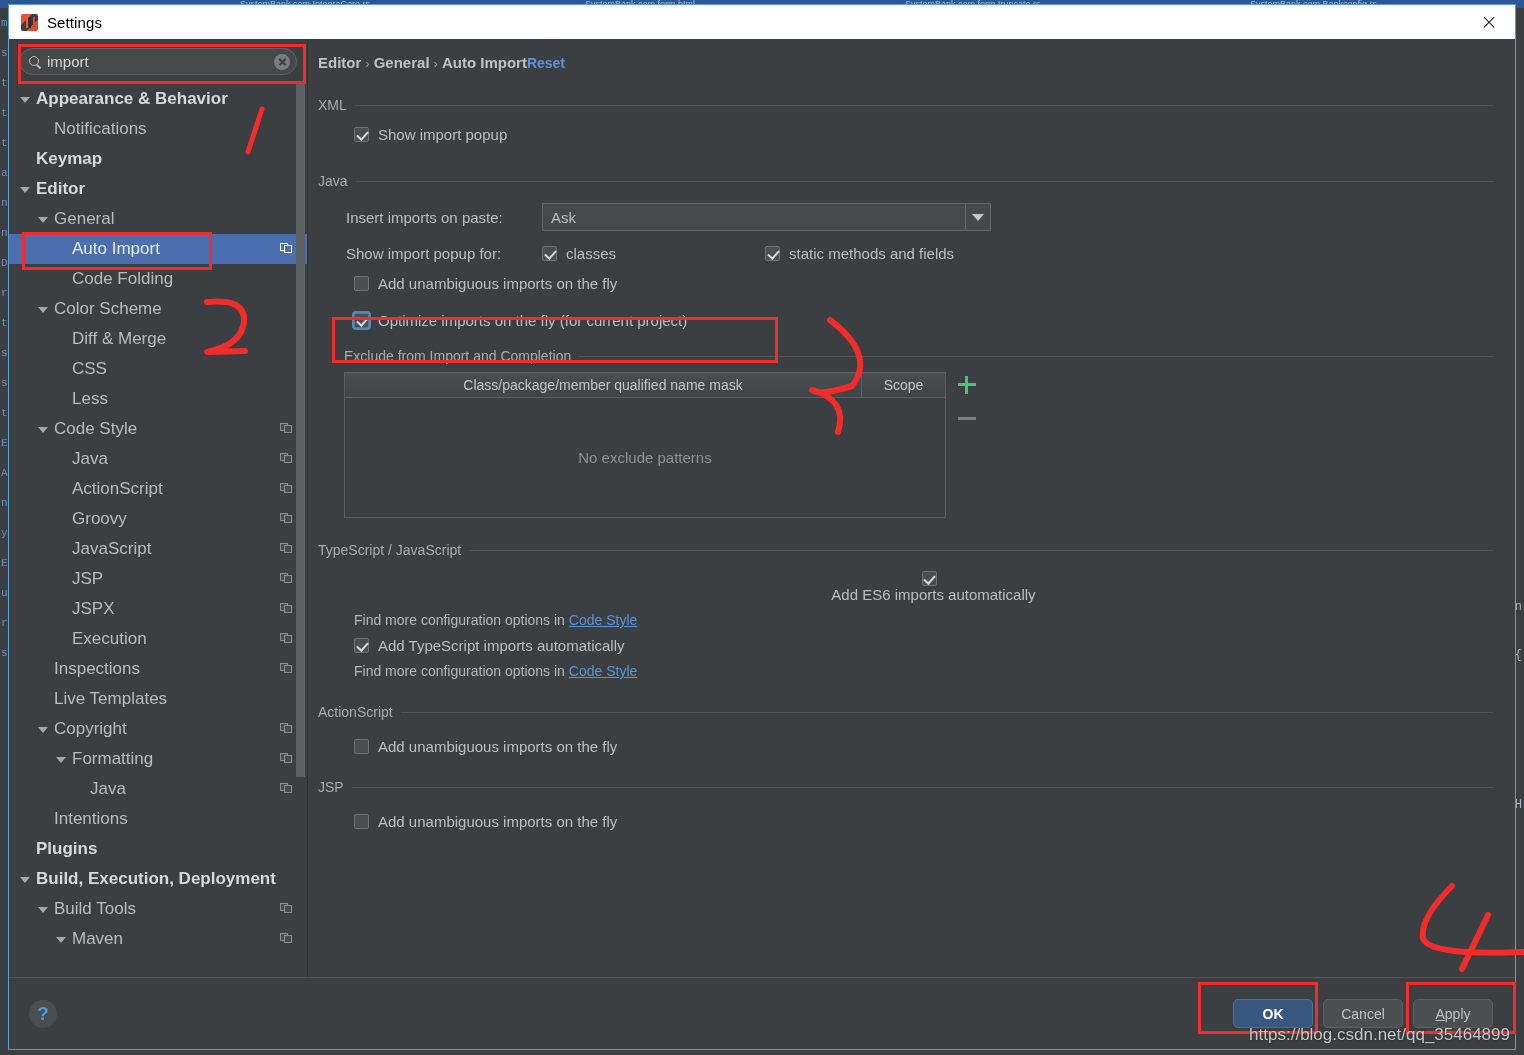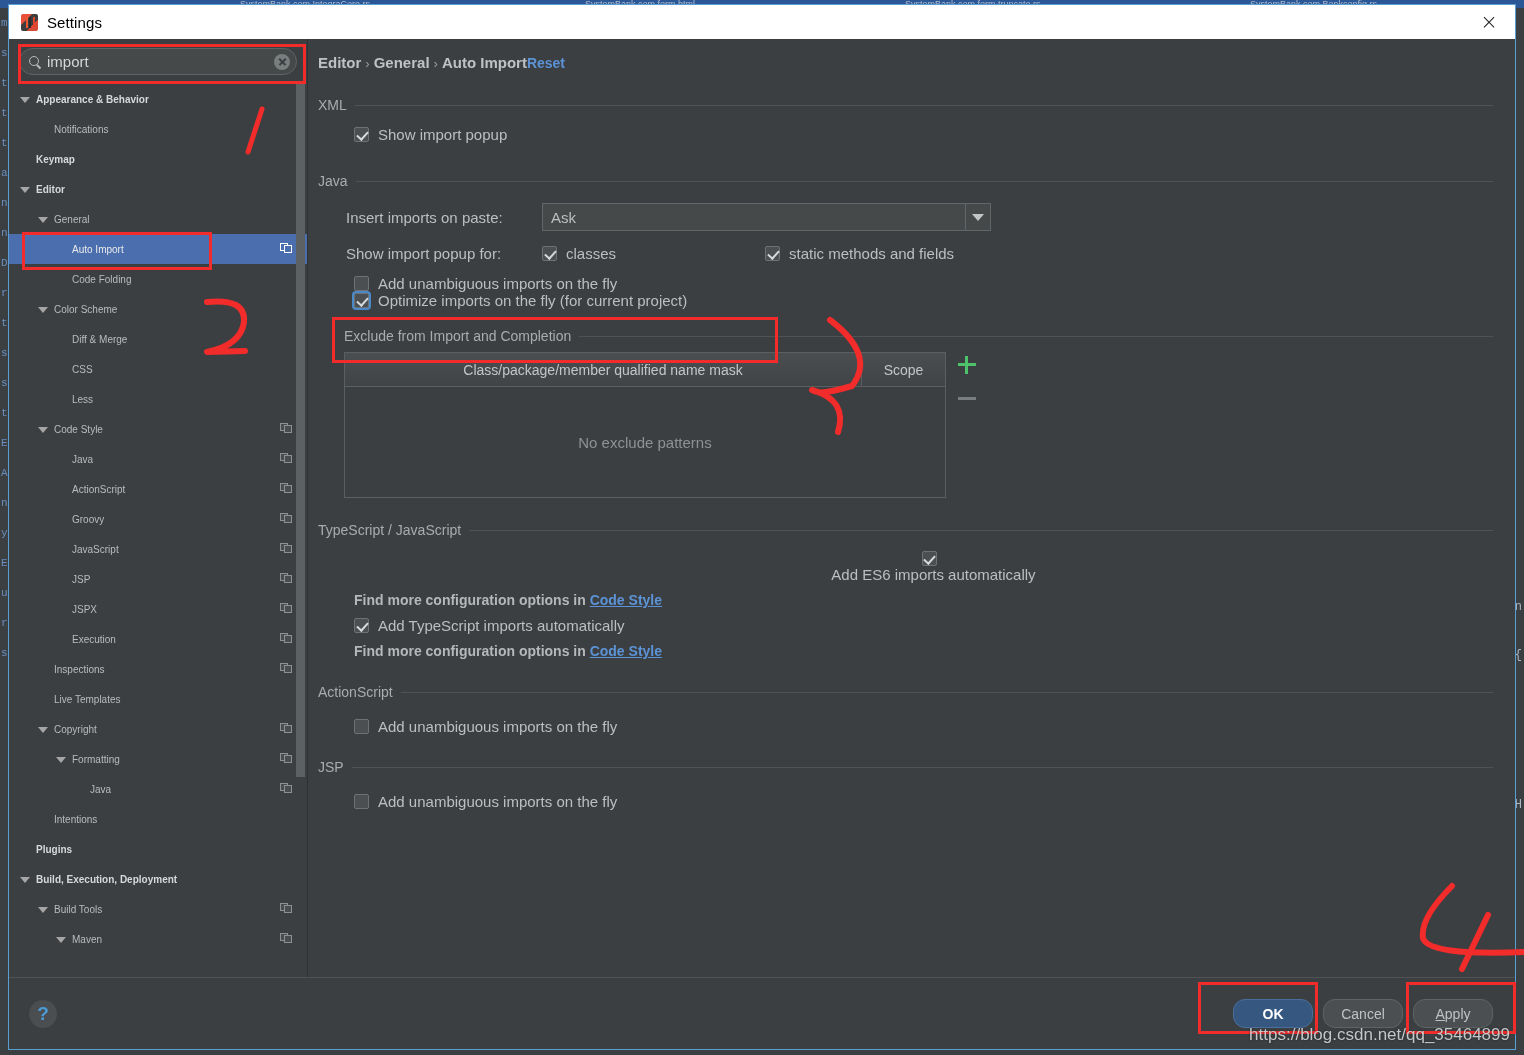--- a/index.html
+++ b/index.html
@@ -141,21 +141,21 @@
     width: 13px; height: 13px; flex: 0 0 auto;
     margin-right: 4px; position: relative;
   }
   .tw.open::after {
     content: ""; position: absolute; left: 1px; top: 4px;
     border-left: 5.5px solid transparent;
     border-right: 5.5px solid transparent;
     border-top: 6px solid #a6a6a6;
   }
   .tree-label {
-    font-size: 10px; color: #b8bcbd; white-space: nowrap;
+    font-size: 17px; color: #b8bcbd; white-space: nowrap;
   }
   .tree-row.sel .tree-label { color: #e9eaea; }
   .tree-row.bold .tree-label { color: #d6d9da; font-weight: bold; }
   .copy-icon {
     position: absolute; right: 14px; top: 9px;
     width: 13px; height: 12px;
   }
   .copy-icon i, .copy-icon b {
     position: absolute; display: block; border: 1.3px solid #8d9193; background: #4a4d4f;
   }
@@ -236,41 +236,41 @@
   .two-col .opt { display: flex; align-items: center; }
   .two-col .opt.second { margin-left: 149px; }
 
   
   .table-wrap { display: flex; margin-top: 8px; }
   .table {
     width: 602px; height: 146px;
     border: 1px solid #5a5f61; background: #3c3f41;
     display: flex; flex-direction: column;
   }
-  .thead { height: 34px; display: flex; background: linear-gradient(#4a4e50,#414446); border-bottom: 1px solid #5a5f61; }
+  .thead { height: 25px; display: flex; background: linear-gradient(#4a4e50,#414446); border-bottom: 1px solid #5a5f61; }
   .th {
     font-size: 14px; color: #c3c6c7; display: flex; align-items: center; justify-content: center;
   }
   .th.mask { flex: 1; }
   .th.scope { width: 84px; border-left: 1px solid #5a5f61; }
   .tbody {
     flex: 1; display: flex; align-items: center; justify-content: center;
   }
   .empty-text { font-size: 15px; color: #8e9294; }
   .tbtns { width: 36px; padding-left: 8px; }
   .tbtn-add, .tbtn-rem { width: 26px; height: 26px; position: relative; cursor: pointer; }
   .tbtn-add::before, .tbtn-add::after {
     content:""; position:absolute; background:#4ec26a;
   }
   .tbtn-add::before { left: 4px; top: 11px; width: 18px; height: 3px; }
   .tbtn-add::after  { left: 11px; top: 4px; width: 3px; height: 18px; }
   .tbtn-rem { margin-top: 8px; }
   .tbtn-rem::before { content:""; position:absolute; left:4px; top:11px; width:18px; height:3px; background:#787d7e; }
 
-  .hint { font-size: 14px; color: #b5b8b9; margin: 9px 0 0 36px; font-weight: bold; }
+  .hint { font-size: 14px; color: #b5b8b9; margin: 9px 0 0 36px; }
   .hint a { color: #5b93d6; text-decoration: underline; cursor: pointer; }
 
   
   .footer {
     height: 72px; min-height: 72px;
     background: #3c3f41;
     border-top: 1px solid #4f5355;
     display: flex; align-items: center;
     padding: 0 22px 0 20px;
     position: relative;
@@ -278,21 +278,21 @@
   .help-btn {
     width: 28px; height: 28px; border-radius: 50%;
     background: #4a4e50;
     color: #4c9bd6; font-size: 19px; font-weight: bold;
     display: flex; align-items: center; justify-content: center;
     cursor: pointer; font-family: "Liberation Sans", sans-serif;
   }
   .footer-right { margin-left: auto; display: flex; gap: 10px; }
   .btn {
     min-width: 80px; height: 29px; padding: 0 16px;
-    border: 1px solid #5e6364; border-radius: 12px;
+    border: 1px solid #5e6364; border-radius: 5px;
     background: #4b4f51; color: #bfc2c3;
     font-size: 14px; font-family: "Liberation Sans", sans-serif;
     display: flex; align-items: center; justify-content: center;
     cursor: pointer;
   }
   .btn.primary {
     background: #365880; border-color: #4a6f9c; color: #ffffff; font-weight: bold;
   }
   .btn u { text-decoration: underline; }
 
@@ -575,21 +575,21 @@
                 <span class="cb checked"></span>
                 <span class="cb-label">static methods and fields</span>
               </span>
             </div>
 
             <div class="row" style="margin-left:36px;">
               <span class="cb"></span>
               <span class="cb-label">Add unambiguous imports on the fly</span>
             </div>
 
-            <div class="row" style="margin-left:36px;margin-top:0;text-align:center;">
+            <div class="row" style="margin-left:36px;margin-top:20px;text-align:center;">
               <span class="cb checked focus"></span>
               <span class="cb-label">Optimize imports on the fly (for current project)</span>
             </div>
 
             <div class="group-head" style="margin-top:19px;margin-left:26px;">
               <span>Exclude from Import and Completion</span>
               <span class="rule"></span>
             </div>
 
             <div class="table-wrap" style="margin-left:26px;">

